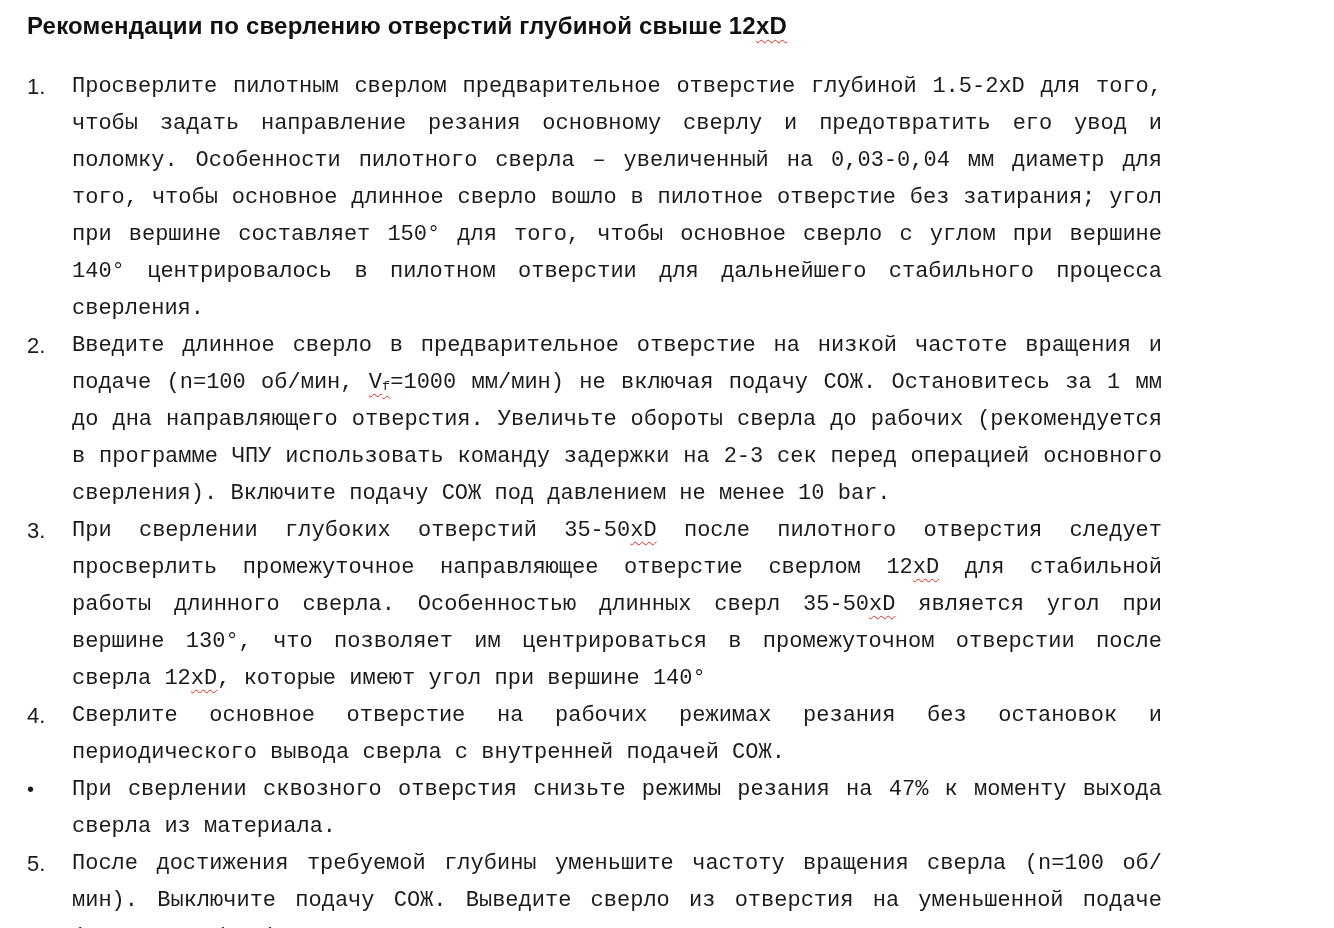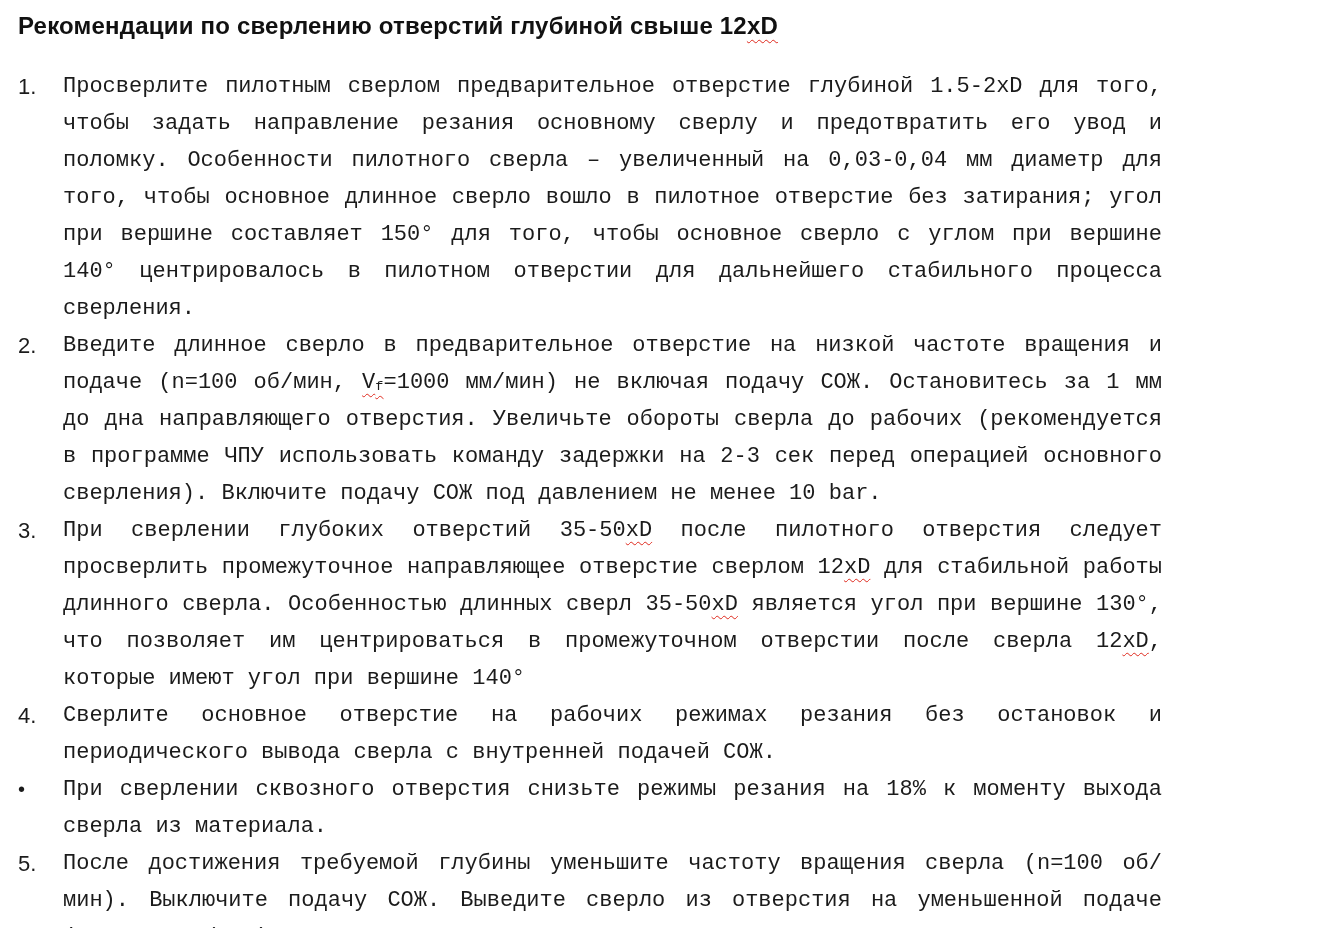--- a/index.html
+++ b/index.html
@@ -6,21 +6,21 @@
     margin: 0;
     padding: 0;
     background: #ffffff;
   }
   .page {
     position: relative;
     width: 1210px;
     height: 928px;
     background: #ffffff;
     box-sizing: border-box;
-    padding: 12px 48px 10px 18px;
+    padding: 12px 48px 10px 27px;
     font-family: "Liberation Sans", "DejaVu Sans", sans-serif;
     color: #1b1b1b;
     overflow: hidden;
   }
   .title {
     margin: 0 0 28px 0;
     font-size: 24px;
     font-weight: 700;
     letter-spacing: 0.2px;
     color: #111111;
@@ -79,20 +79,20 @@
       <div class="item">
         <div class="marker">3.</div>
         <div class="body"><span>При сверлении глубоких отверстий 35-50</span><span class="sq" style="text-decoration-color: rgb(223, 42, 30);">xD</span><span> после пилотного отверстия следует просверлить промежуточное направляющее отверстие сверлом 12</span><span class="sq" style="text-decoration-color: rgb(223, 42, 30);">xD</span><span> для стабильной работы длинного сверла. Особенностью длинных сверл 35-50</span><span class="sq" style="text-decoration-color: rgb(223, 42, 30);">xD</span><span> является угол при вершине 130°, что позволяет им центрироваться в промежуточном отверстии после сверла 12</span><span class="sq" style="text-decoration-color: rgb(223, 42, 30);">xD</span><span>, которые имеют угол при вершине 140°</span></div>
       </div>
       <div class="item">
         <div class="marker">4.</div>
         <div class="body"><span>Сверлите основное отверстие на рабочих режимах резания без остановок и периодического вывода сверла с внутренней подачей СОЖ.</span></div>
       </div>
       <div class="item">
         <div class="marker bullet">•</div>
-        <div class="body"><span>При сверлении сквозного отверстия снизьте режимы резания на 18% к моменту выхода сверла из материала.</span></div>
+        <div class="body"><span>При сверлении сквозного отверстия снизьте режимы резания на 47% к моменту выхода сверла из материала.</span></div>
       </div>
       <div class="item">
         <div class="marker">5.</div>
         <div class="body"><span>После достижения требуемой глубины уменьшите частоту вращения сверла (n=100 об/мин). Выключите подачу СОЖ. Выведите сверло из отверстия на уменьшенной подаче (</span><span class="sq" style="text-decoration-color: rgb(223, 42, 30);">V</span><sub class="f sq" style="text-decoration-color: rgb(223, 42, 30);">f</sub><span>=1000 мм/мин).</span></div>
       </div>
     </div>
 </div>
 
 </body></html>

